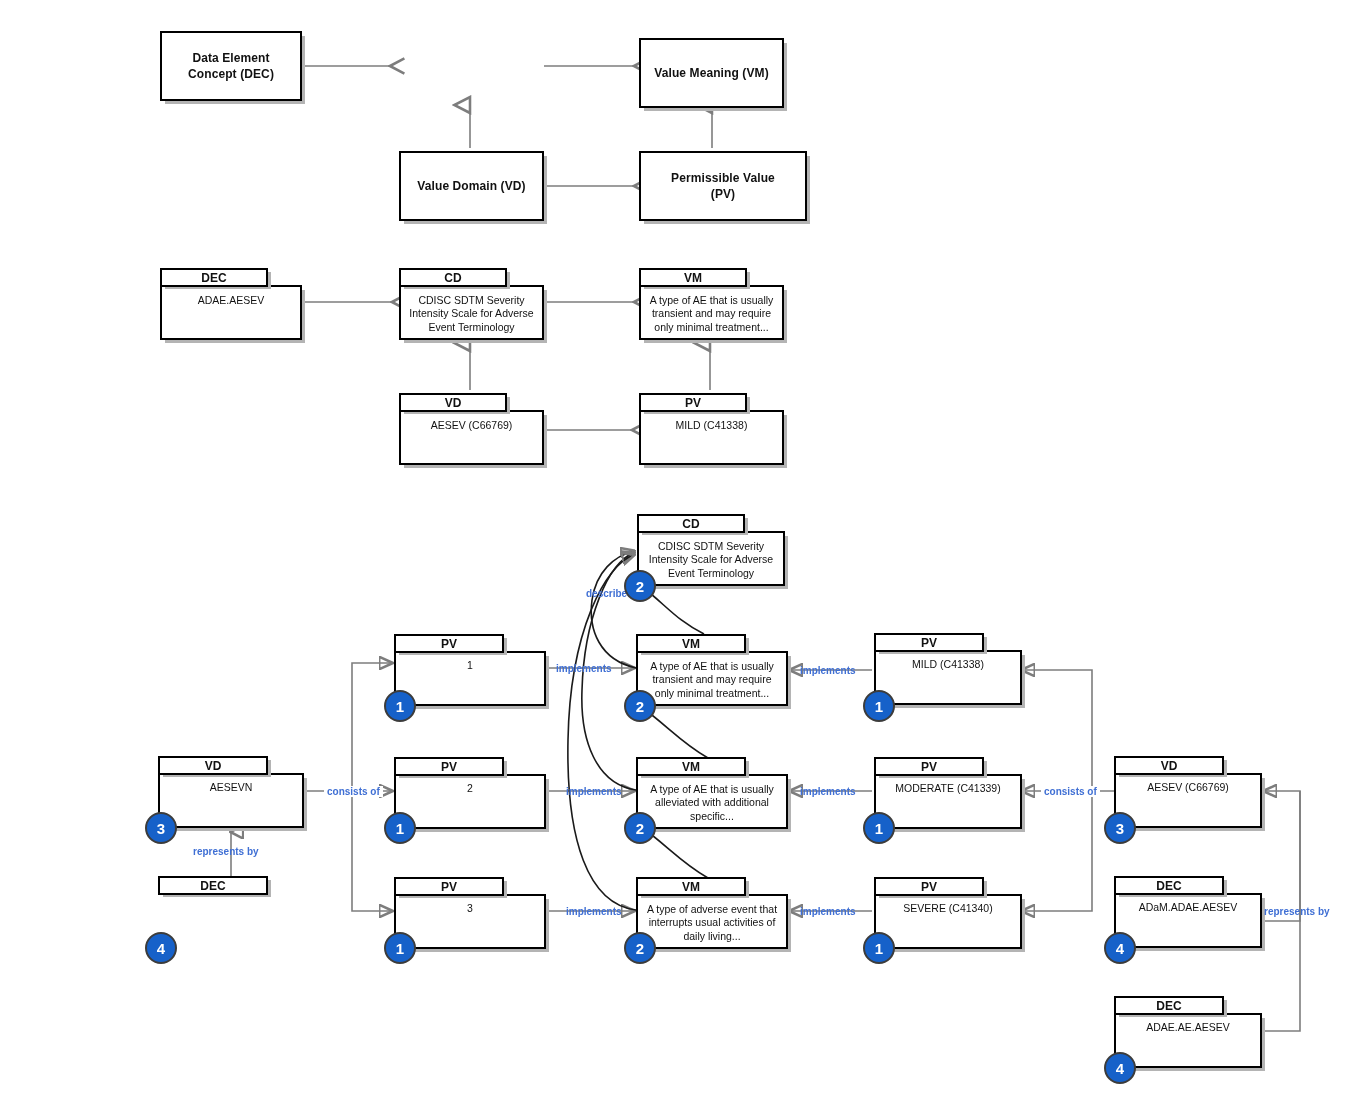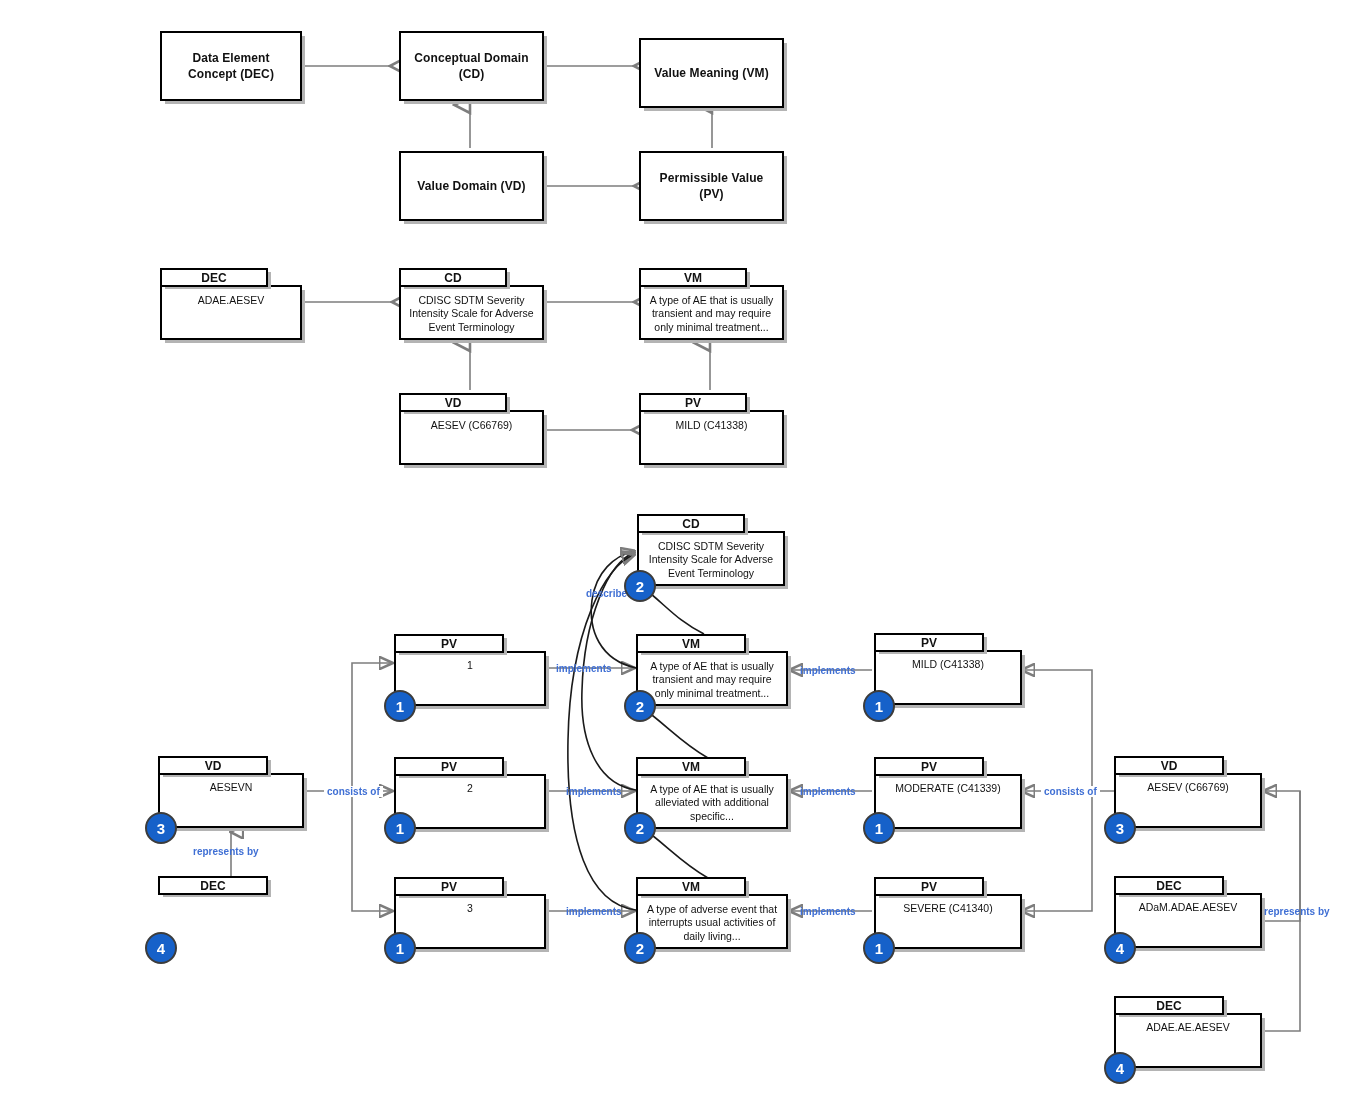--- a/index.html
+++ b/index.html
@@ -181,31 +181,27 @@
 
     <polyline points="1258,921 1300,921 1300,791 1264,791" marker-end="url(#solidarrow)"></polyline>
 
     <polyline points="1258,1031 1300,1031 1300,791"></polyline>
   </svg>
 
   <div class="plainbox" style="left:160px;top:31px;width:142px;height:70px;">
     <span style="white-space:pre-line">Data Element
 Concept (DEC)</span>
   </div>
-  <div class="plainbox" style="left:399px;top:31px;width:145px;height:70px;">
-    <span style="white-space:pre-line">Conceptual Domain
-(CD)</span>
-  </div>
   <div class="plainbox" style="left:639px;top:38px;width:145px;height:70px;">
     <span style="white-space:pre-line">Value Meaning (VM)</span>
   </div>
   <div class="plainbox" style="left:399px;top:151px;width:145px;height:70px;">
     <span style="white-space:pre-line">Value Domain (VD)</span>
   </div>
-  <div class="plainbox" style="left:639px;top:151px;width:145px;height:70px;">
+  <div class="plainbox" style="left:639px;top:151px;width:168px;height:70px;">
     <span style="white-space:pre-line">Permissible Value
 (PV)</span>
   </div>
 
   <div class="tabbox" style="left:160px;top:268px;width:142px;height:72px;">
     <div class="tab" style="width:108px;">DEC</div>
     <div class="body">ADAE.AESEV</div>
   </div>
 
   <div class="tabbox" style="left:399px;top:268px;width:145px;height:72px;">

